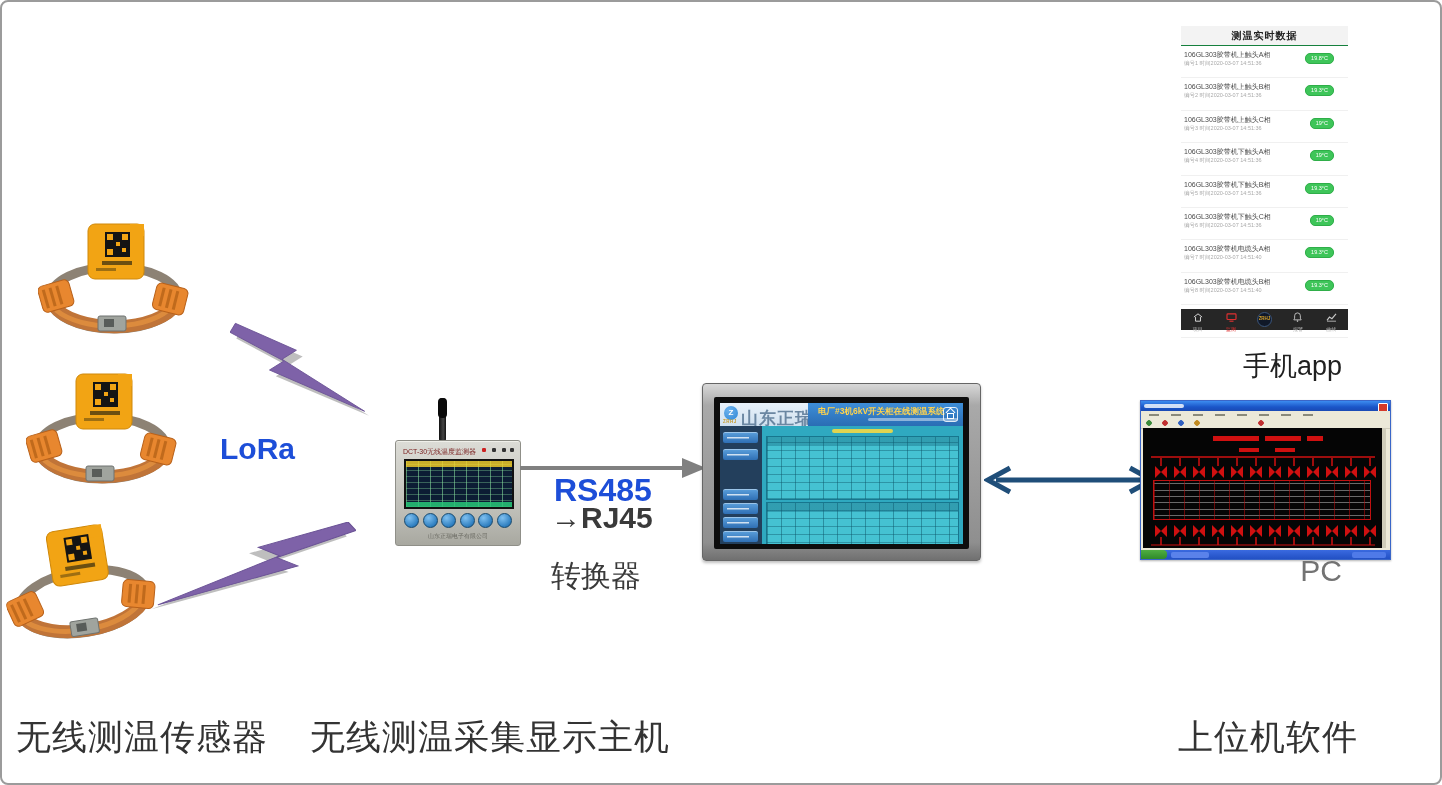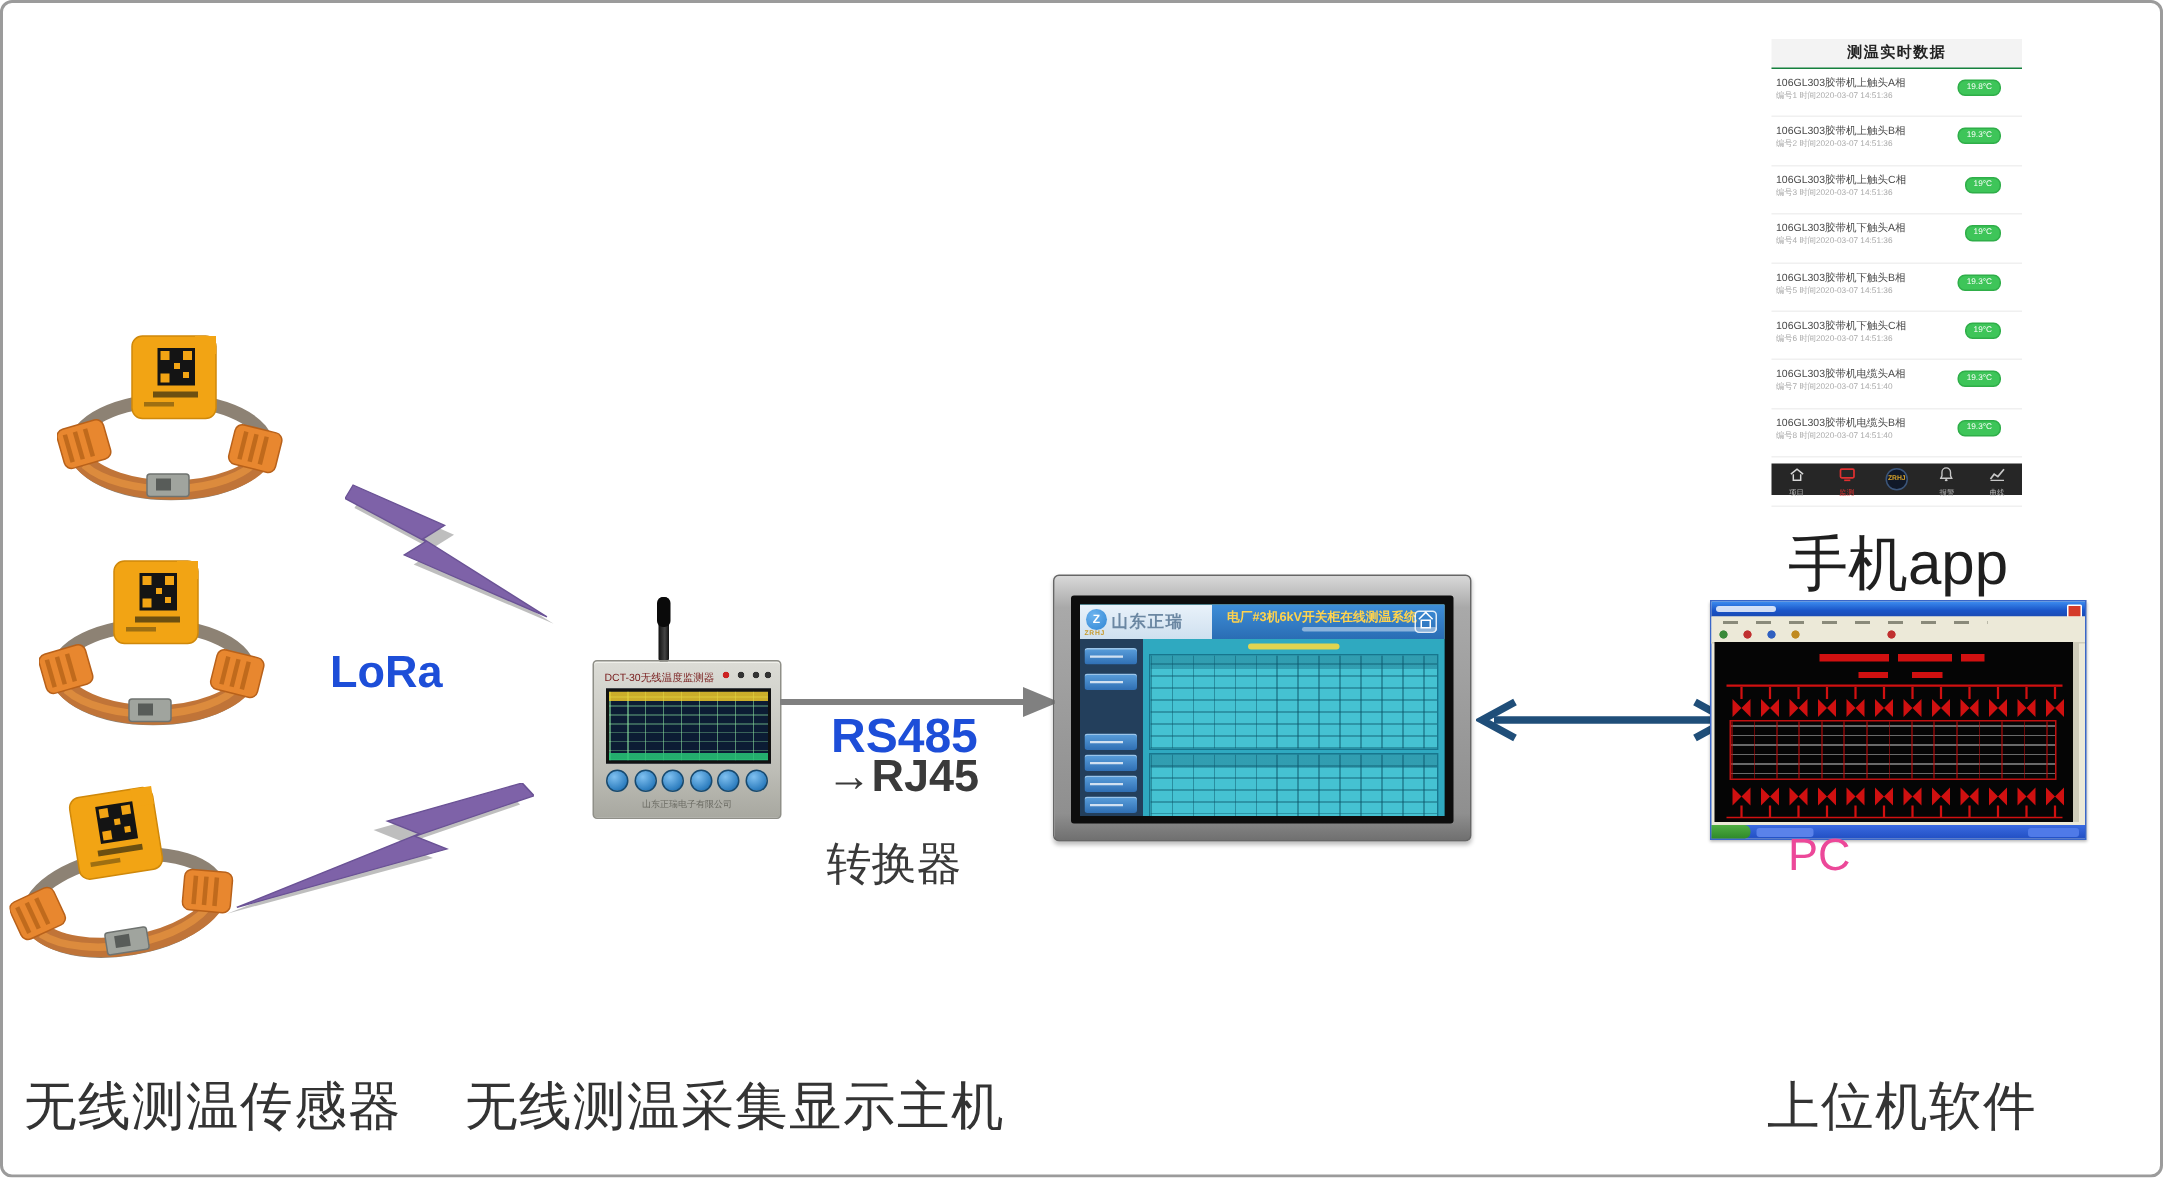--- a/index.html
+++ b/index.html
@@ -40,21 +40,21 @@
   .device .company{position:absolute;left:0;bottom:4px;width:100%;text-align:center;font-size:6px;color:#6a6a62;}
 
   
   .monitor{left:700px;top:381px;width:277px;height:176px;background:linear-gradient(180deg,#d8d8d8,#a9a9a9 12%,#8f8f8f 90%,#707070);border:1px solid #666;border-radius:4px;box-shadow:0 2px 3px rgba(0,0,0,.25);}
   .monitor .bezel{position:absolute;left:11px;top:13px;right:11px;bottom:11px;background:#0d0d0d;border-radius:2px;}
   .monitor .screen{position:absolute;left:17px;top:19px;right:17px;bottom:16px;background:#2fa9c0;overflow:hidden;}
   .hmi-header{position:absolute;left:0;top:0;width:100%;height:23px;background:linear-gradient(180deg,#e9f2fa,#cfe0ef);}
   .hmi-header .banner{position:absolute;left:88px;top:0;right:0;height:100%;background:linear-gradient(180deg,#3e8ed8,#2a6db4);}
   .hmi-logo{position:absolute;left:4px;top:3px;width:14px;height:14px;border-radius:50%;background:radial-gradient(circle at 35% 30%,#6db3ee,#2f86d4);color:#fff;font-size:8px;font-weight:bold;text-align:center;line-height:14px;}
   .hmi-logo-text{position:absolute;left:3px;top:16px;font-size:4.5px;color:#c79a2a;font-weight:bold;letter-spacing:.5px;}
-  .hmi-brand{position:absolute;left:21px;top:4px;font-size:11px;color:#6b87a2;font-weight:bold;letter-spacing:1px;}
+  .hmi-brand{position:absolute;left:21px;top:4px;font-size:17px;color:#6b87a2;font-weight:bold;letter-spacing:1px;}
   .hmi-title{position:absolute;left:10px;top:3px;right:24px;font-size:8.5px;font-weight:bold;color:#ffd34d;text-align:center;white-space:nowrap;}
   .hmi-subtitle{position:absolute;left:60px;top:15px;width:90px;height:3px;background:rgba(255,255,255,.45);border-radius:2px;}
   .hmi-home{position:absolute;right:5px;top:4px;width:13px;height:13px;border:1px solid rgba(255,255,255,.85);border-radius:3px;}
   .hmi-home:before{content:"";position:absolute;left:3px;top:5px;width:5px;height:4px;border:1px solid #fff;}
   .hmi-home:after{content:"";position:absolute;left:2.5px;top:1px;width:6px;height:6px;border-left:1.5px solid #fff;border-top:1.5px solid #fff;transform:rotate(45deg);}
   .hmi-side{position:absolute;left:0;top:23px;width:42px;bottom:0;background:#233f5c;}
   .hmi-btn{position:absolute;left:3px;width:35px;height:11px;border-radius:2px;background:linear-gradient(180deg,#5ba0dc,#2f6fb4);box-shadow:inset 0 1px 0 rgba(255,255,255,.4);
     background-image:linear-gradient(90deg,transparent 0 4px,rgba(255,255,255,.75) 4px 26px,transparent 26px),linear-gradient(180deg,#5ba0dc,#2f6fb4);background-size:auto 1.5px,100% 100%;background-position:0 5px,0 0;background-repeat:no-repeat;}
   .hmi-main{position:absolute;left:42px;top:23px;right:0;bottom:0;background:#2fa9c0;}
   .hmi-main .tbl-title{position:absolute;left:35%;top:3px;width:30%;height:4px;background:rgba(255,220,60,.85);border-radius:2px;}
@@ -74,22 +74,22 @@
   .phone-item{position:relative;height:31.4px;border-bottom:1px solid #f0f0f0;}
   .pi-name{position:absolute;left:3px;top:4px;font-size:7px;color:#4a4a4a;white-space:nowrap;}
   .pi-meta{position:absolute;left:3px;top:14px;font-size:5.5px;color:#aaa;white-space:nowrap;}
   .pi-badge{position:absolute;right:14px;top:7px;background:#3ec559;color:#fff;font-size:5.5px;line-height:9px;padding:0 5px;border-radius:5px;border:1px solid #2fae49;}
   .phone-nav{position:absolute;left:0;top:289px;width:100%;height:21px;background:#262626;display:flex;}
   .nav-item{flex:1;display:flex;flex-direction:column;align-items:center;justify-content:center;gap:1px;}
   .nav-label{font-size:5px;color:#b5b5b5;line-height:5px;}
   .nav-label.active{color:#e03030;}
   .nav-logo{width:13px;height:13px;border-radius:50%;background:#101828;border:1px solid #3b557a;color:#d8a32a;font-size:4.5px;font-weight:bold;text-align:center;line-height:12px;}
 
-  .phone-app-label{left:1190px;top:346px;width:150px;text-align:left;font-size:40px;color:#1f1f1f;}
-  .pc-label{left:1190px;top:552px;width:150px;text-align:left;font-size:30px;color:#ec4899;}
+  .phone-app-label{left:1190px;top:346px;width:150px;text-align:right;font-size:27px;color:#1f1f1f;}
+  .pc-label{left:1190px;top:552px;width:150px;text-align:right;font-size:30px;color:#737373;}
 
   
   .pcwin{left:1138px;top:398px;width:249px;height:158px;border:1px solid #3a66c8;background:#ece9d8;box-shadow:0 1px 2px rgba(0,0,0,.3);}
   .pc-titlebar{position:absolute;left:0;top:0;width:100%;height:10px;background:linear-gradient(180deg,#3c8cf0,#1a55c8 60%,#1a4ab4);}
   .pc-title-dash{position:absolute;left:3px;top:3px;width:40px;height:4px;background:rgba(255,255,255,.8);border-radius:2px;}
   .pc-close{position:absolute;right:2px;top:2px;width:8px;height:7px;background:#d43a2a;border:1px solid #fff;border-radius:1px;}
   .pc-menubar{position:absolute;left:0;top:10px;width:100%;height:8px;background:#ece9d8;
       background-image:repeating-linear-gradient(90deg,transparent 0 4px,#8a8a7a 4px 14px,transparent 14px 22px);background-size:180px 2px;background-position:4px 3px;background-repeat:no-repeat;}
   .pc-toolbar{position:absolute;left:0;top:18px;width:100%;height:9px;background:#ece9d8;border-bottom:1px solid #cfccba;
       background-image:

